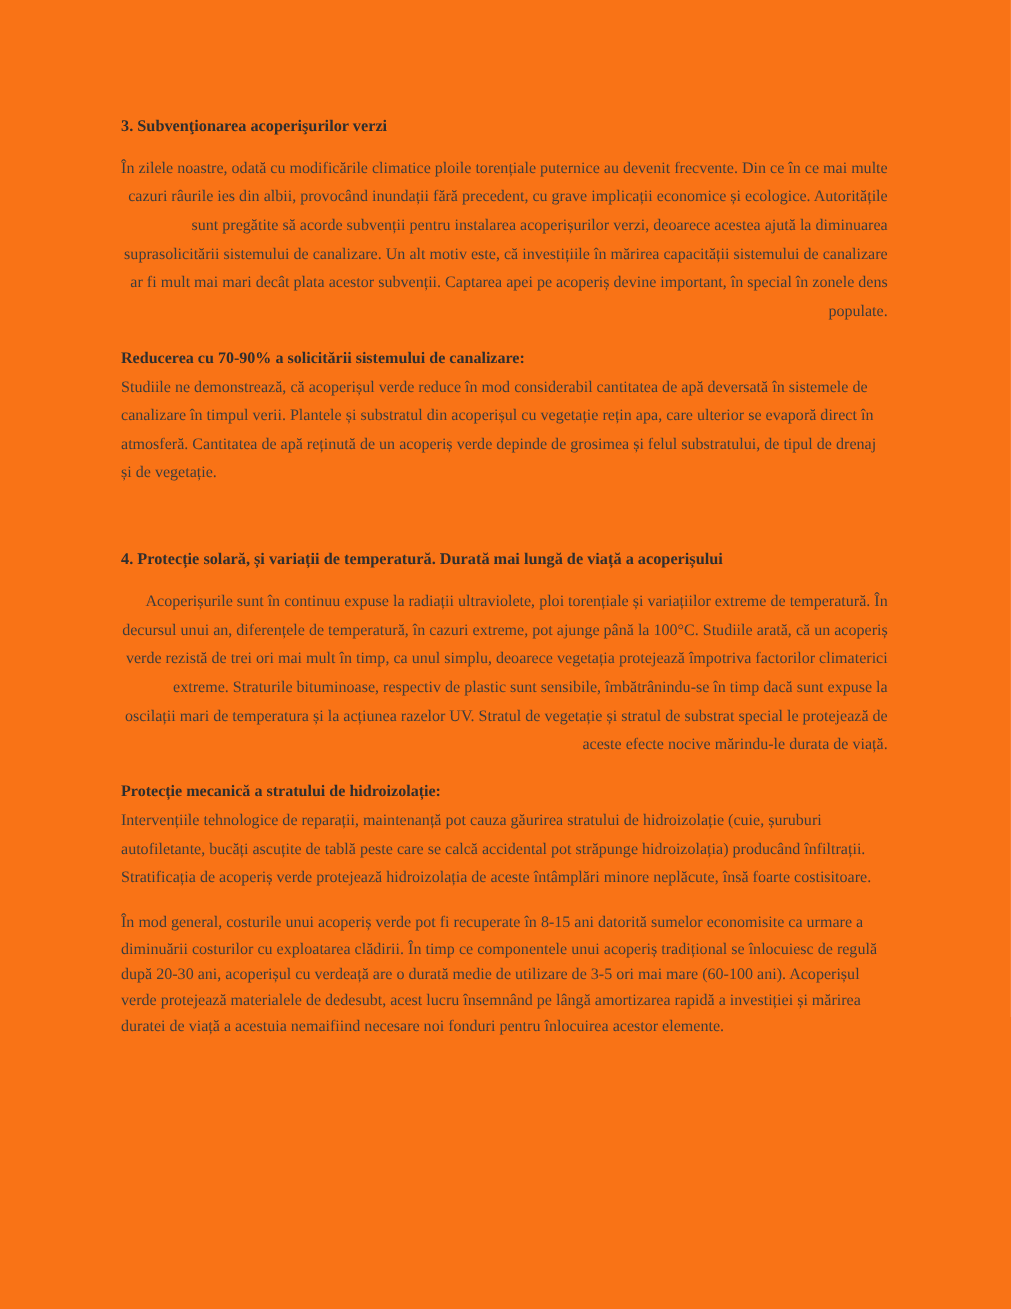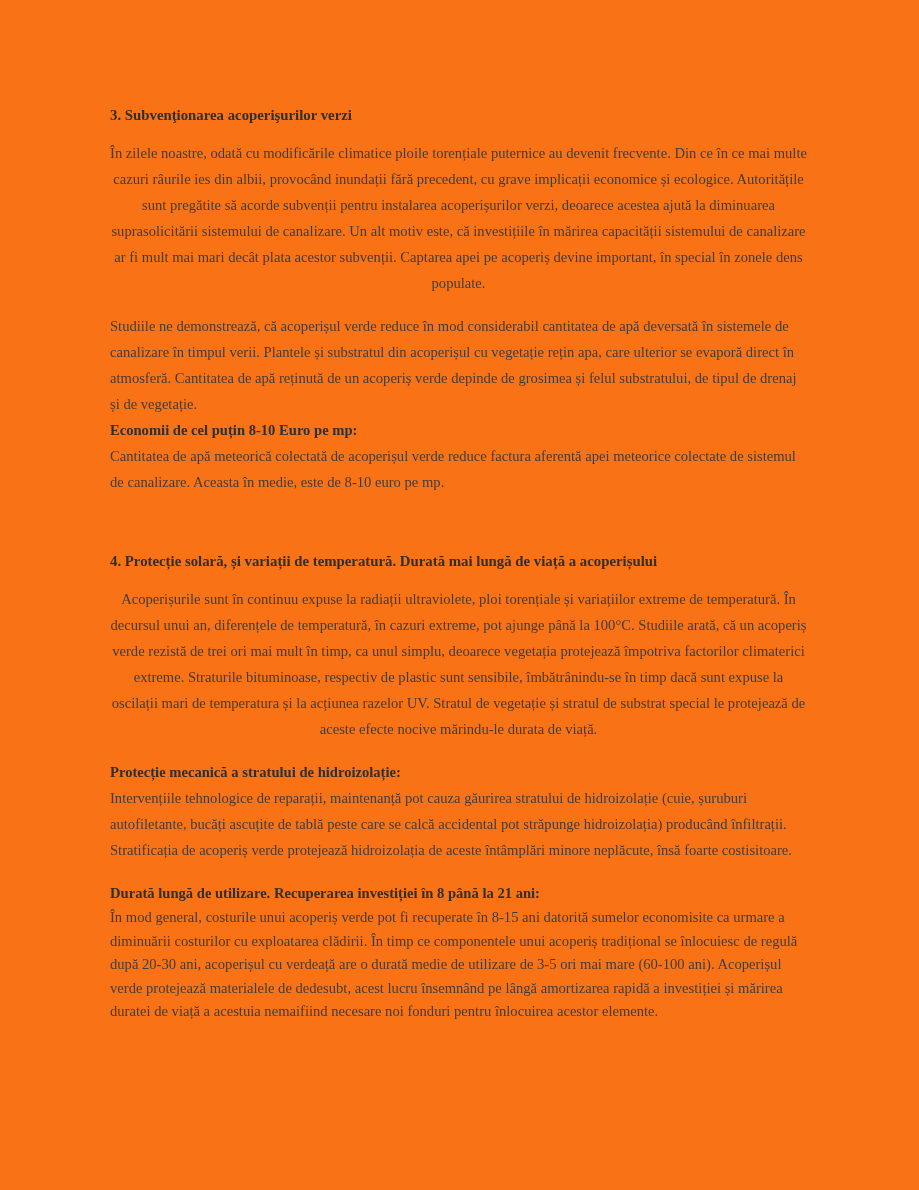--- a/index.html
+++ b/index.html
@@ -22,21 +22,21 @@
   }
   .heading {
     font-size: 14.8px;
     font-weight: 700;
     color: #2f2f2f;
     line-height: 22px;
     margin: 0;
   }
   .para {
     margin: 14px 0 0 0;
-    text-align: center;
+    text-align: right;
   }
   .subblock {
     margin-top: 17px;
   }
   .subheading {
     font-weight: 700;
     color: #2f2f2f;
   }
   .subbody {
     margin: 0;
@@ -52,38 +52,34 @@
 <body>
 
 <div class="page">
 
   <div>
     <h2 class="heading">3. Subvenţionarea acoperişurilor verzi</h2>
 
     <p class="para">În zilele noastre, odată cu modificările climatice ploile torențiale puternice au devenit frecvente. Din ce în ce mai multe cazuri râurile ies din albii, provocând inundații fără precedent, cu grave implicații economice și ecologice. Autoritățile sunt pregătite să acorde subvenții pentru instalarea acoperișurilor verzi, deoarece acestea ajută la diminuarea suprasolicitării sistemului de canalizare. Un alt motiv este, că investițiile în mărirea capacității sistemului de canalizare ar fi mult mai mari decât plata acestor subvenții. Captarea apei pe acoperiș devine important, în special în zonele dens populate.</p>
 
     <div class="subblock">
+      <div class="subheading">Reducerea cu 70-90% a solicitării sistemului de canalizare:</div>
       <div class="subbody">Studiile ne demonstrează, că acoperișul verde reduce în mod considerabil cantitatea de apă deversată în sistemele de canalizare în timpul verii. Plantele și substratul din acoperișul cu vegetație rețin apa, care ulterior se evaporă direct în atmosferă. Cantitatea de apă reținută de un acoperiș verde depinde de grosimea și felul substratului, de tipul de drenaj și de vegetație.</div>
     </div>
 
-    <div>
-      <div class="subheading">Economii de cel puțin 8-10 Euro pe mp:</div>
-      <div class="subbody">Cantitatea de apă meteorică colectată de acoperișul verde reduce factura aferentă apei meteorice colectate de sistemul de canalizare. Aceasta în medie, este de 8-10 euro pe mp.</div>
-    </div>
   </div>
 
   <div class="section-gap">
     <h2 class="heading">4. Protecție solară, și variații de temperatură. Durată mai lungă de viață a acoperișului</h2>
 
     <p class="para">Acoperișurile sunt în continuu expuse la radiații ultraviolete, ploi torențiale și variațiilor extreme de temperatură. În decursul unui an, diferențele de temperatură, în cazuri extreme, pot ajunge până la 100°C. Studiile arată, că un acoperiș verde rezistă de trei ori mai mult în timp, ca unul simplu, deoarece vegetația protejează împotriva factorilor climaterici extreme. Straturile bituminoase, respectiv de plastic sunt sensibile, îmbătrânindu-se în timp dacă sunt expuse la oscilații mari de temperatura și la acțiunea razelor UV. Stratul de vegetație și stratul de substrat special le protejează de aceste efecte nocive mărindu-le durata de viață.</p>
 
     <div class="subblock">
       <div class="subheading">Protecție mecanică a stratului de hidroizolație:</div>
       <div class="subbody">Intervențiile tehnologice de reparații, maintenanță pot cauza găurirea stratului de hidroizolație (cuie, șuruburi autofiletante, bucăți ascuțite de tablă peste care se calcă accidental pot străpunge hidroizolația) producând înfiltrații. Stratificația de acoperiș verde protejează hidroizolația de aceste întâmplări minore neplăcute, însă foarte costisitoare.</div>
     </div>
 
     <div class="subblock">
-      <div class="subheading">Durată lungă de utilizare. Recuperarea investiției în 8 până la 21 ani:</div>
       <div class="subbody tight">În mod general, costurile unui acoperiș verde pot fi recuperate în 8-15 ani datorită sumelor economisite ca urmare a diminuării costurilor cu exploatarea clădirii. În timp ce componentele unui acoperiș tradițional se înlocuiesc de regulă după 20-30 ani, acoperișul cu verdeață are o durată medie de utilizare de 3-5 ori mai mare (60-100 ani). Acoperișul verde protejează materialele de dedesubt, acest lucru însemnând pe lângă amortizarea rapidă a investiției și mărirea duratei de viață a acestuia nemaifiind necesare noi fonduri pentru înlocuirea acestor elemente.</div>
     </div>
   </div>
 
 </div>
 
 </body></html>

